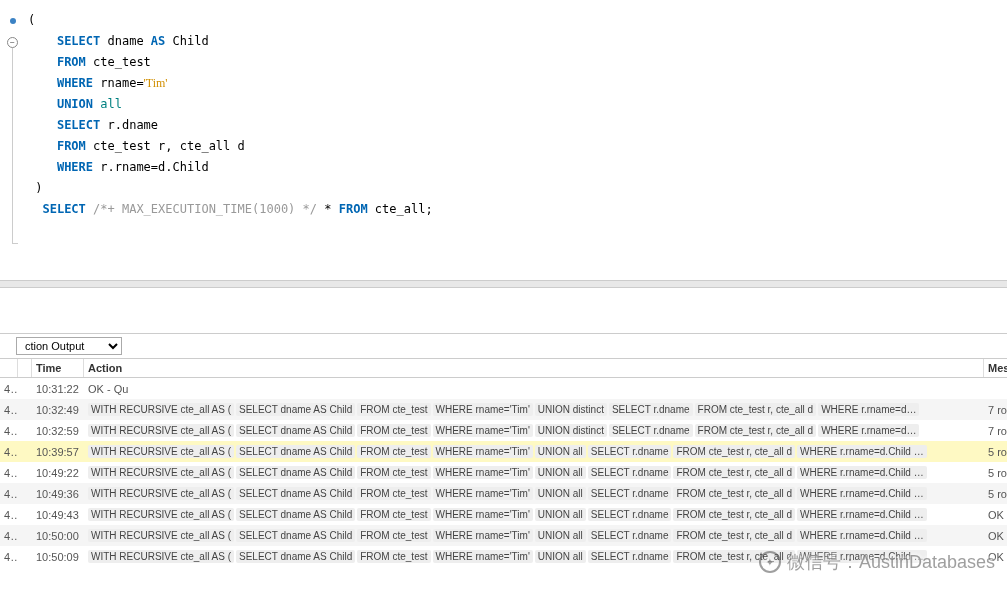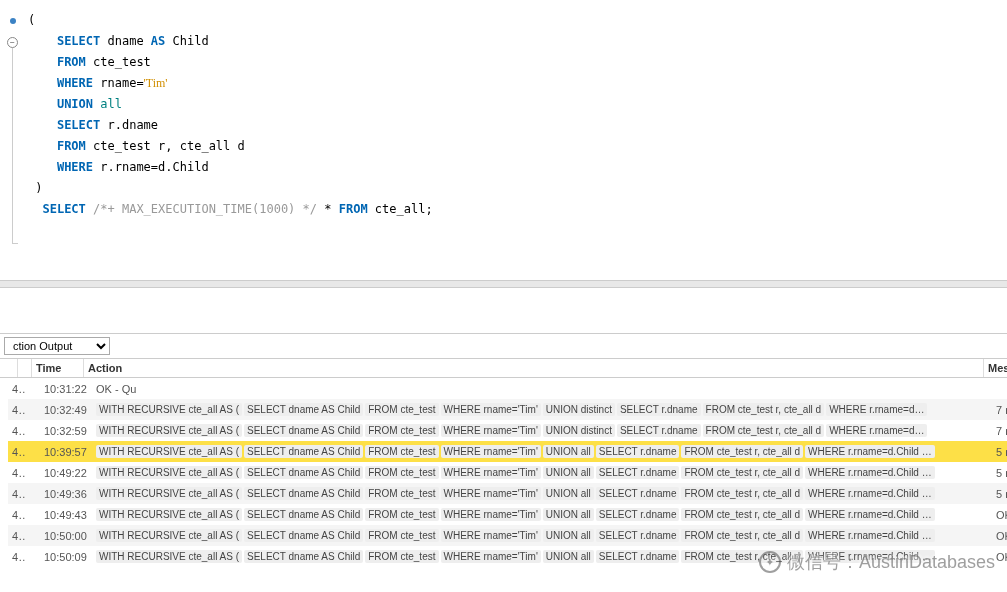--- a/index.html
+++ b/index.html
@@ -76,21 +76,21 @@
       border-bottom: 1px solid #ccc;
     }
     .spacer { height: 45px; background:#fff;}
     .output-section {
       border-top: 1px solid #ccc;
       background:#fff;
     }
     .output-header {
       display: flex;
       align-items:center;
-      padding: 3px 4px;
+      padding: 3px 16px;
       font-family: Tahoma,Arial,sans-serif;
       font-size: 11px;
       color:#333;
       border-bottom:1px solid #ccc;
     }
     .output-header select {
       font-size:11px;
       border:1px solid #aaa;
       background:#fff;
       padding:1px 20px 1px 4px;
@@ -115,25 +115,24 @@
     .col-status { width:14px; flex:none;}
     .col-time { width:52px; flex:none;}
     .col-action { width:900px; flex:none; overflow:hidden;}
     .col-msg { width:60px; flex:none;}
     .grid-body .row {
       display:flex;
       align-items:center;
       padding:2px 0;
       color:#555;
       height:21px;
-      margin-left:8px;
     }
     .grid-body .row:nth-child(even){ background:#f5f5f5;}
     .grid-body .row:nth-child(odd){ background:#fff;}
-    .grid-body .row.sel{ background:#fde047;}
+    .grid-body .row.sel{ background:#fef9c3;}
     .grid-body .row > div { padding:0 4px; overflow:hidden; white-space:nowrap; text-overflow:ellipsis;}
     .seg { display:inline-block; background:#eee; border-radius:2px; padding:1px 3px; margin-right:2px; color:#444; font-size:10px;}
     .seg-plain { background:transparent; }
     .watermark {
       position:absolute;
       right:12px;
       bottom:18px;
       font-family: "Microsoft YaHei",Arial,sans-serif;
       font-size:18px;
       color:rgba(80,80,80,0.55);

